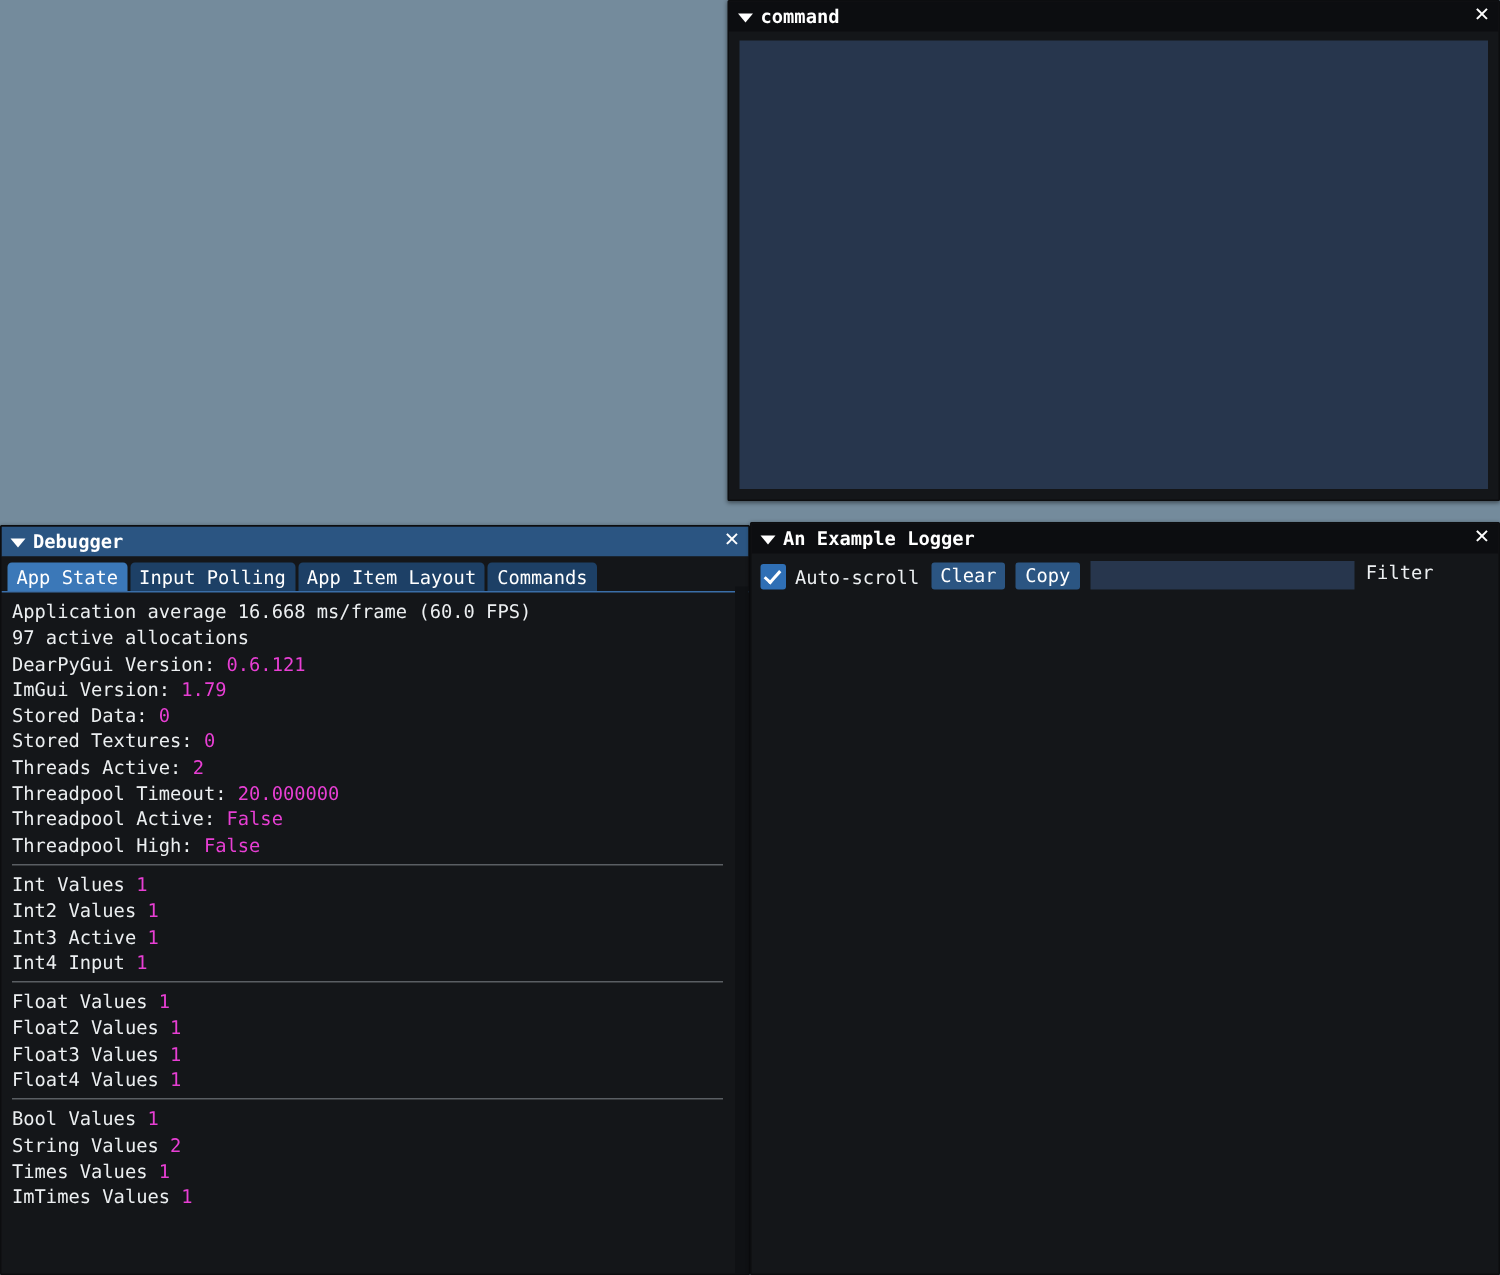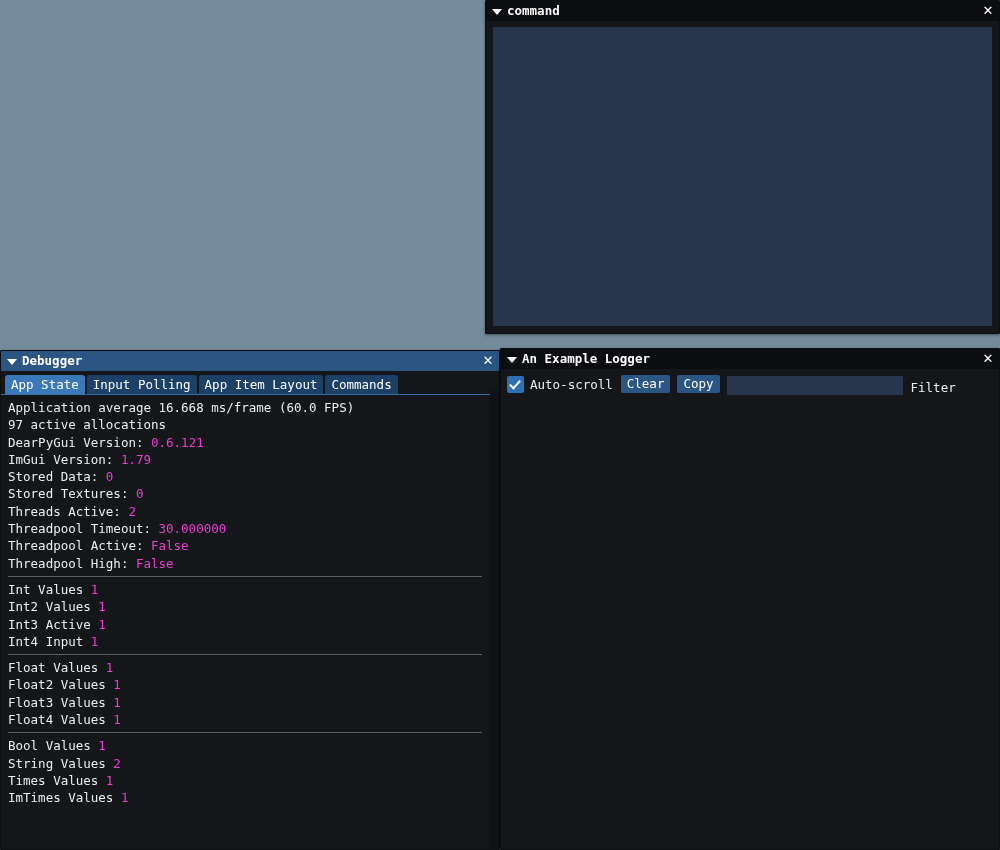--- a/index.html
+++ b/index.html
@@ -237,21 +237,21 @@
     line-height: 18px;
     height: 18px;
     padding: 0 6px;
     border: none;
     border-radius: 2px;
     margin-right: 7px;
     font-family: "DejaVu Sans Mono", monospace;
   }
   .filter-row {
     display: flex;
-    align-items: flex-end;
+    align-items: flex-start;
     height: 21px;
     margin-bottom: 5px;
     flex: 0 0 auto;
   }
   .filter-input {
     flex: 1 1 auto;
     height: 19px;
     box-sizing: border-box;
     background: #27364d;
     border: none;
@@ -330,21 +330,21 @@
       </div>
     <div class="dbg-scroll">
       <div class="line">Application average 16.668 ms/frame (60.0 FPS)</div>
       <div class="line">97 active allocations</div>
       <div id="dbg-versions">
           <div class="line"><span>DearPyGui Version: </span><span class="val" style="color: rgb(232, 63, 212);">0.6.121</span></div>
           <div class="line"><span>ImGui Version: </span><span class="val" style="color: rgb(232, 63, 212);">1.79</span></div>
           <div class="line"><span>Stored Data: </span><span class="val" style="color: rgb(232, 63, 212);">0</span></div>
           <div class="line"><span>Stored Textures: </span><span class="val" style="color: rgb(232, 63, 212);">0</span></div>
           <div class="line"><span>Threads Active: </span><span class="val" style="color: rgb(232, 63, 212);">2</span></div>
-          <div class="line"><span>Threadpool Timeout: </span><span class="val" style="color: rgb(232, 63, 212);">30.000000</span></div>
+          <div class="line"><span>Threadpool Timeout: </span><span class="val" style="color: rgb(232, 63, 212);">20.000000</span></div>
           <div class="line"><span>Threadpool Active: </span><span class="val" style="color: rgb(232, 63, 212);">False</span></div>
           <div class="line"><span>Threadpool High: </span><span class="val" style="color: rgb(232, 63, 212);">False</span></div>
         </div>
       <div class="sep"></div>
       <div id="dbg-ints">
           <div class="line"><span>Int Values </span><span class="val" style="color: rgb(232, 63, 212);">1</span></div>
           <div class="line"><span>Int2 Values </span><span class="val" style="color: rgb(232, 63, 212);">1</span></div>
           <div class="line"><span>Int3 Active </span><span class="val" style="color: rgb(232, 63, 212);">1</span></div>
           <div class="line"><span>Int4 Input </span><span class="val" style="color: rgb(232, 63, 212);">1</span></div>
         </div>

